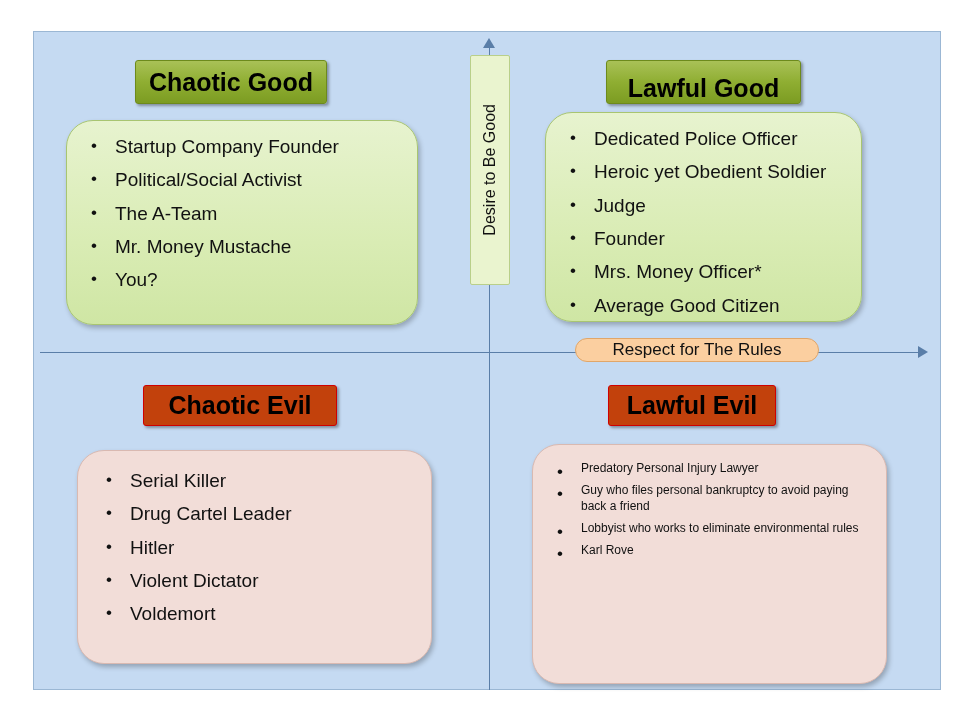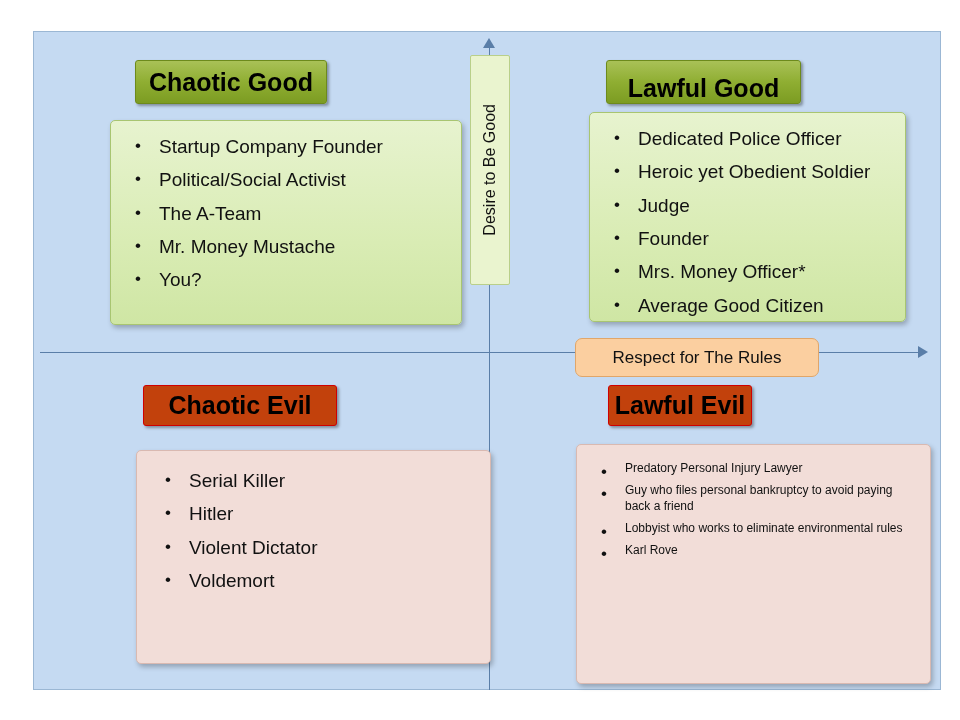--- a/index.html
+++ b/index.html
@@ -90,28 +90,28 @@
     transform: rotate(180deg);
     font-size: 16px;
     color: #111111;
     white-space: nowrap;
   }
   .axis-label-h {
     position: absolute;
     left: 575px;
     top: 338px;
     width: 244px;
-    height: 39px;
+    height: 24px;
     background: #fbcfa0;
     border: 1px solid #e0a66a;
     box-sizing: border-box;
     display: flex;
     align-items: center;
     justify-content: center;
-    border-radius: 7px;
+    border-radius: 12px;
   }
   .axis-label-h span {
     font-size: 17px;
     color: #111111;
     white-space: nowrap;
   }
 
   
   .badge {
     position: absolute;
@@ -130,41 +130,40 @@
     box-shadow: 2px 2px 3px rgba(0,0,0,0.35);
   }
   .badge-evil {
     background: #c2410c;
     border: 1px solid #d00000;
     box-shadow: 2px 2px 3px rgba(0,0,0,0.35);
   }
   #badge-chaotic-good { left: 135px; top: 60px;  width: 192px; height: 44px; }
   #badge-lawful-good  { left: 606px; top: 60px;  width: 195px; height: 44px; align-items: flex-end; }
   #badge-chaotic-evil { left: 143px; top: 385px; width: 194px; height: 41px; }
-  #badge-lawful-evil  { left: 608px; top: 385px; width: 144px; height: 41px; }
+  #badge-lawful-evil  { left: 608px; top: 385px; width: 168px; height: 41px; }
 
   
   .box {
     position: absolute;
     box-sizing: border-box;
-    border-radius: 5px;
+    border-radius: 27px;
     box-shadow: 2px 3px 5px rgba(0,0,0,0.25);
-    margin-left: 44px;
   }
   .box-good {
     background: linear-gradient(to bottom, #e7f3cf 0%, #d9ecb4 60%, #cfe6a4 100%);
     border: 1px solid #a8c571;
   }
   .box-evil {
     background: #f2ddd8;
     border: 1px solid #d9b9b1;
   }
   #box-chaotic-good { left: 66px;  top: 120px; width: 352px; height: 205px; }
   #box-lawful-good  { left: 545px; top: 112px; width: 317px; height: 210px; }
-  #box-chaotic-evil { left: 92px;  top: 450px; width: 355px; height: 214px; }
+  #box-chaotic-evil { left: 77px;  top: 450px; width: 355px; height: 214px; }
   #box-lawful-evil  { left: 532px; top: 444px; width: 355px; height: 240px; }
 
   .box ul {
     list-style: none;
     margin: 0;
     padding: 14px 16px 0 18px;
   }
   .box li {
     position: relative;
     padding-left: 30px;
@@ -233,20 +232,21 @@
       <li>Average Good Citizen</li>
     </ul>
   </div>
 
   <div class="badge badge-evil" id="badge-chaotic-evil">
     <span>Chaotic Evil</span>
   </div>
   <div class="box box-evil" id="box-chaotic-evil">
     <ul>
       <li>Serial Killer</li>
+      <li>Drug Cartel Leader</li>
       <li>Hitler</li>
       <li>Violent Dictator</li>
       <li>Voldemort</li>
     </ul>
   </div>
 
   <div class="badge badge-evil" id="badge-lawful-evil">
     <span>Lawful Evil</span>
   </div>
   <div class="box box-evil" id="box-lawful-evil">

